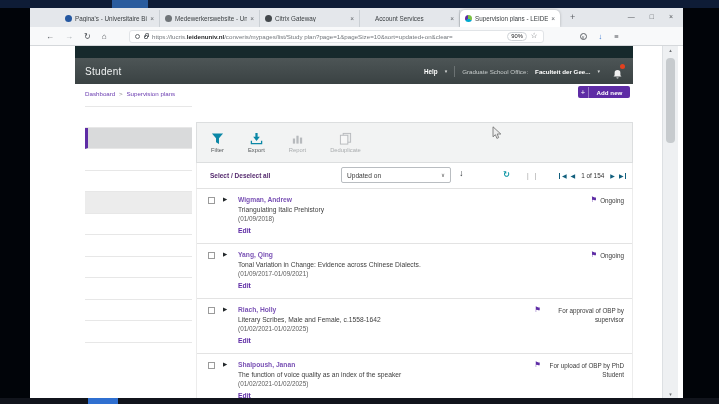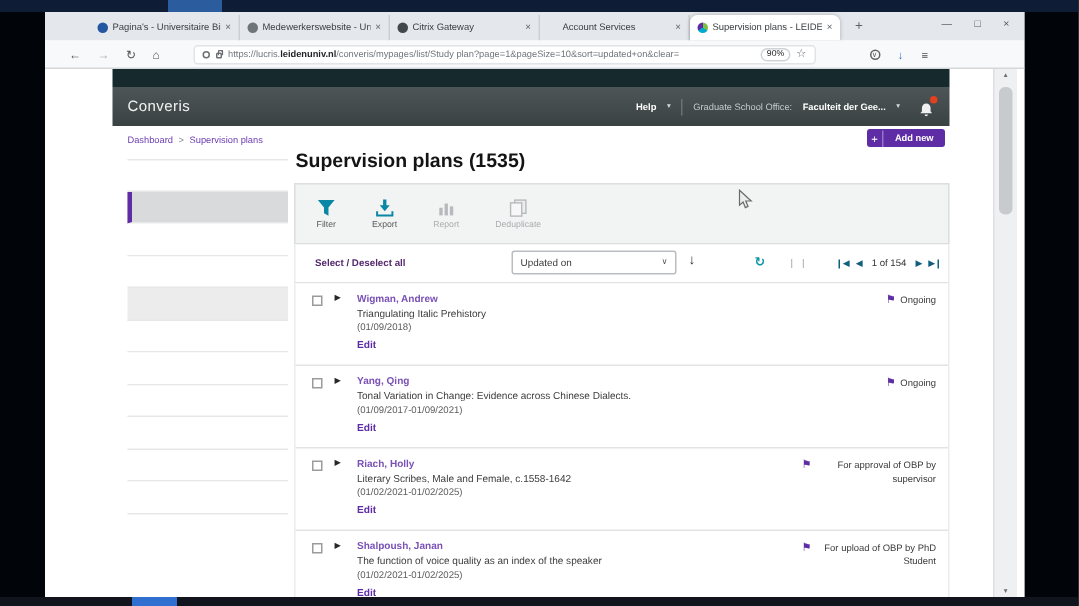--- a/index.html
+++ b/index.html
@@ -191,21 +191,21 @@
 
       <div class="product-bar">
         <span class="product-link"></span>
           <span class="product-link"></span>
           <span class="product-link"></span>
           <span class="product-link"></span>
           <span class="product-link"></span>
       </div>
 
       <div class="app-header">
-        <span class="brand">Converis</span>
+        <span class="brand">Student</span>
         <div class="header-right">
           <span class="help">Help</span>
           <span class="caret">▾</span>
           <span class="hdr-divider"></span>
           <span class="account-prefix">Graduate School Office:</span>
           <span class="account-name">Faculteit der Gee...</span>
           <span class="caret">▾</span>
           <span class="bell">
             <svg width="11" height="11" viewBox="0 0 16 16">
                 <path d="M8 1.5a4.2 4.2 0 0 0-4.2 4.2v3.4L2.2 11h11.6l-1.6-1.9V5.7A4.2 4.2 0 0 0 8 1.5z" fill="#f0f0f0"></path>
@@ -234,21 +234,20 @@
           <div class="side-item lv1"></div>
           <div class="side-item selected lv1"></div>
           <div class="side-item lv1"></div>
           <div class="side-item lv0"></div>
           <div class="side-item lv0"></div>
           <div class="side-item lv0"></div>
           <div class="side-item lv0"></div>
           <div class="side-item lv0"></div>
       </div>
 
-      <div class="main-title">Supervision plans (1535)</div>
 
       <div class="toolbar">
         <div class="tool">
           <svg width="13" height="13" viewBox="0 0 14 14">
               <path d="M1 1.5h12L8.6 6.8v6L5.4 11V6.8z" fill="#0b87a6"></path>
             </svg>
           <span class="tool-label">Filter</span>
         </div>
         <div class="tool">
           <svg width="13" height="13" viewBox="0 0 14 14">

